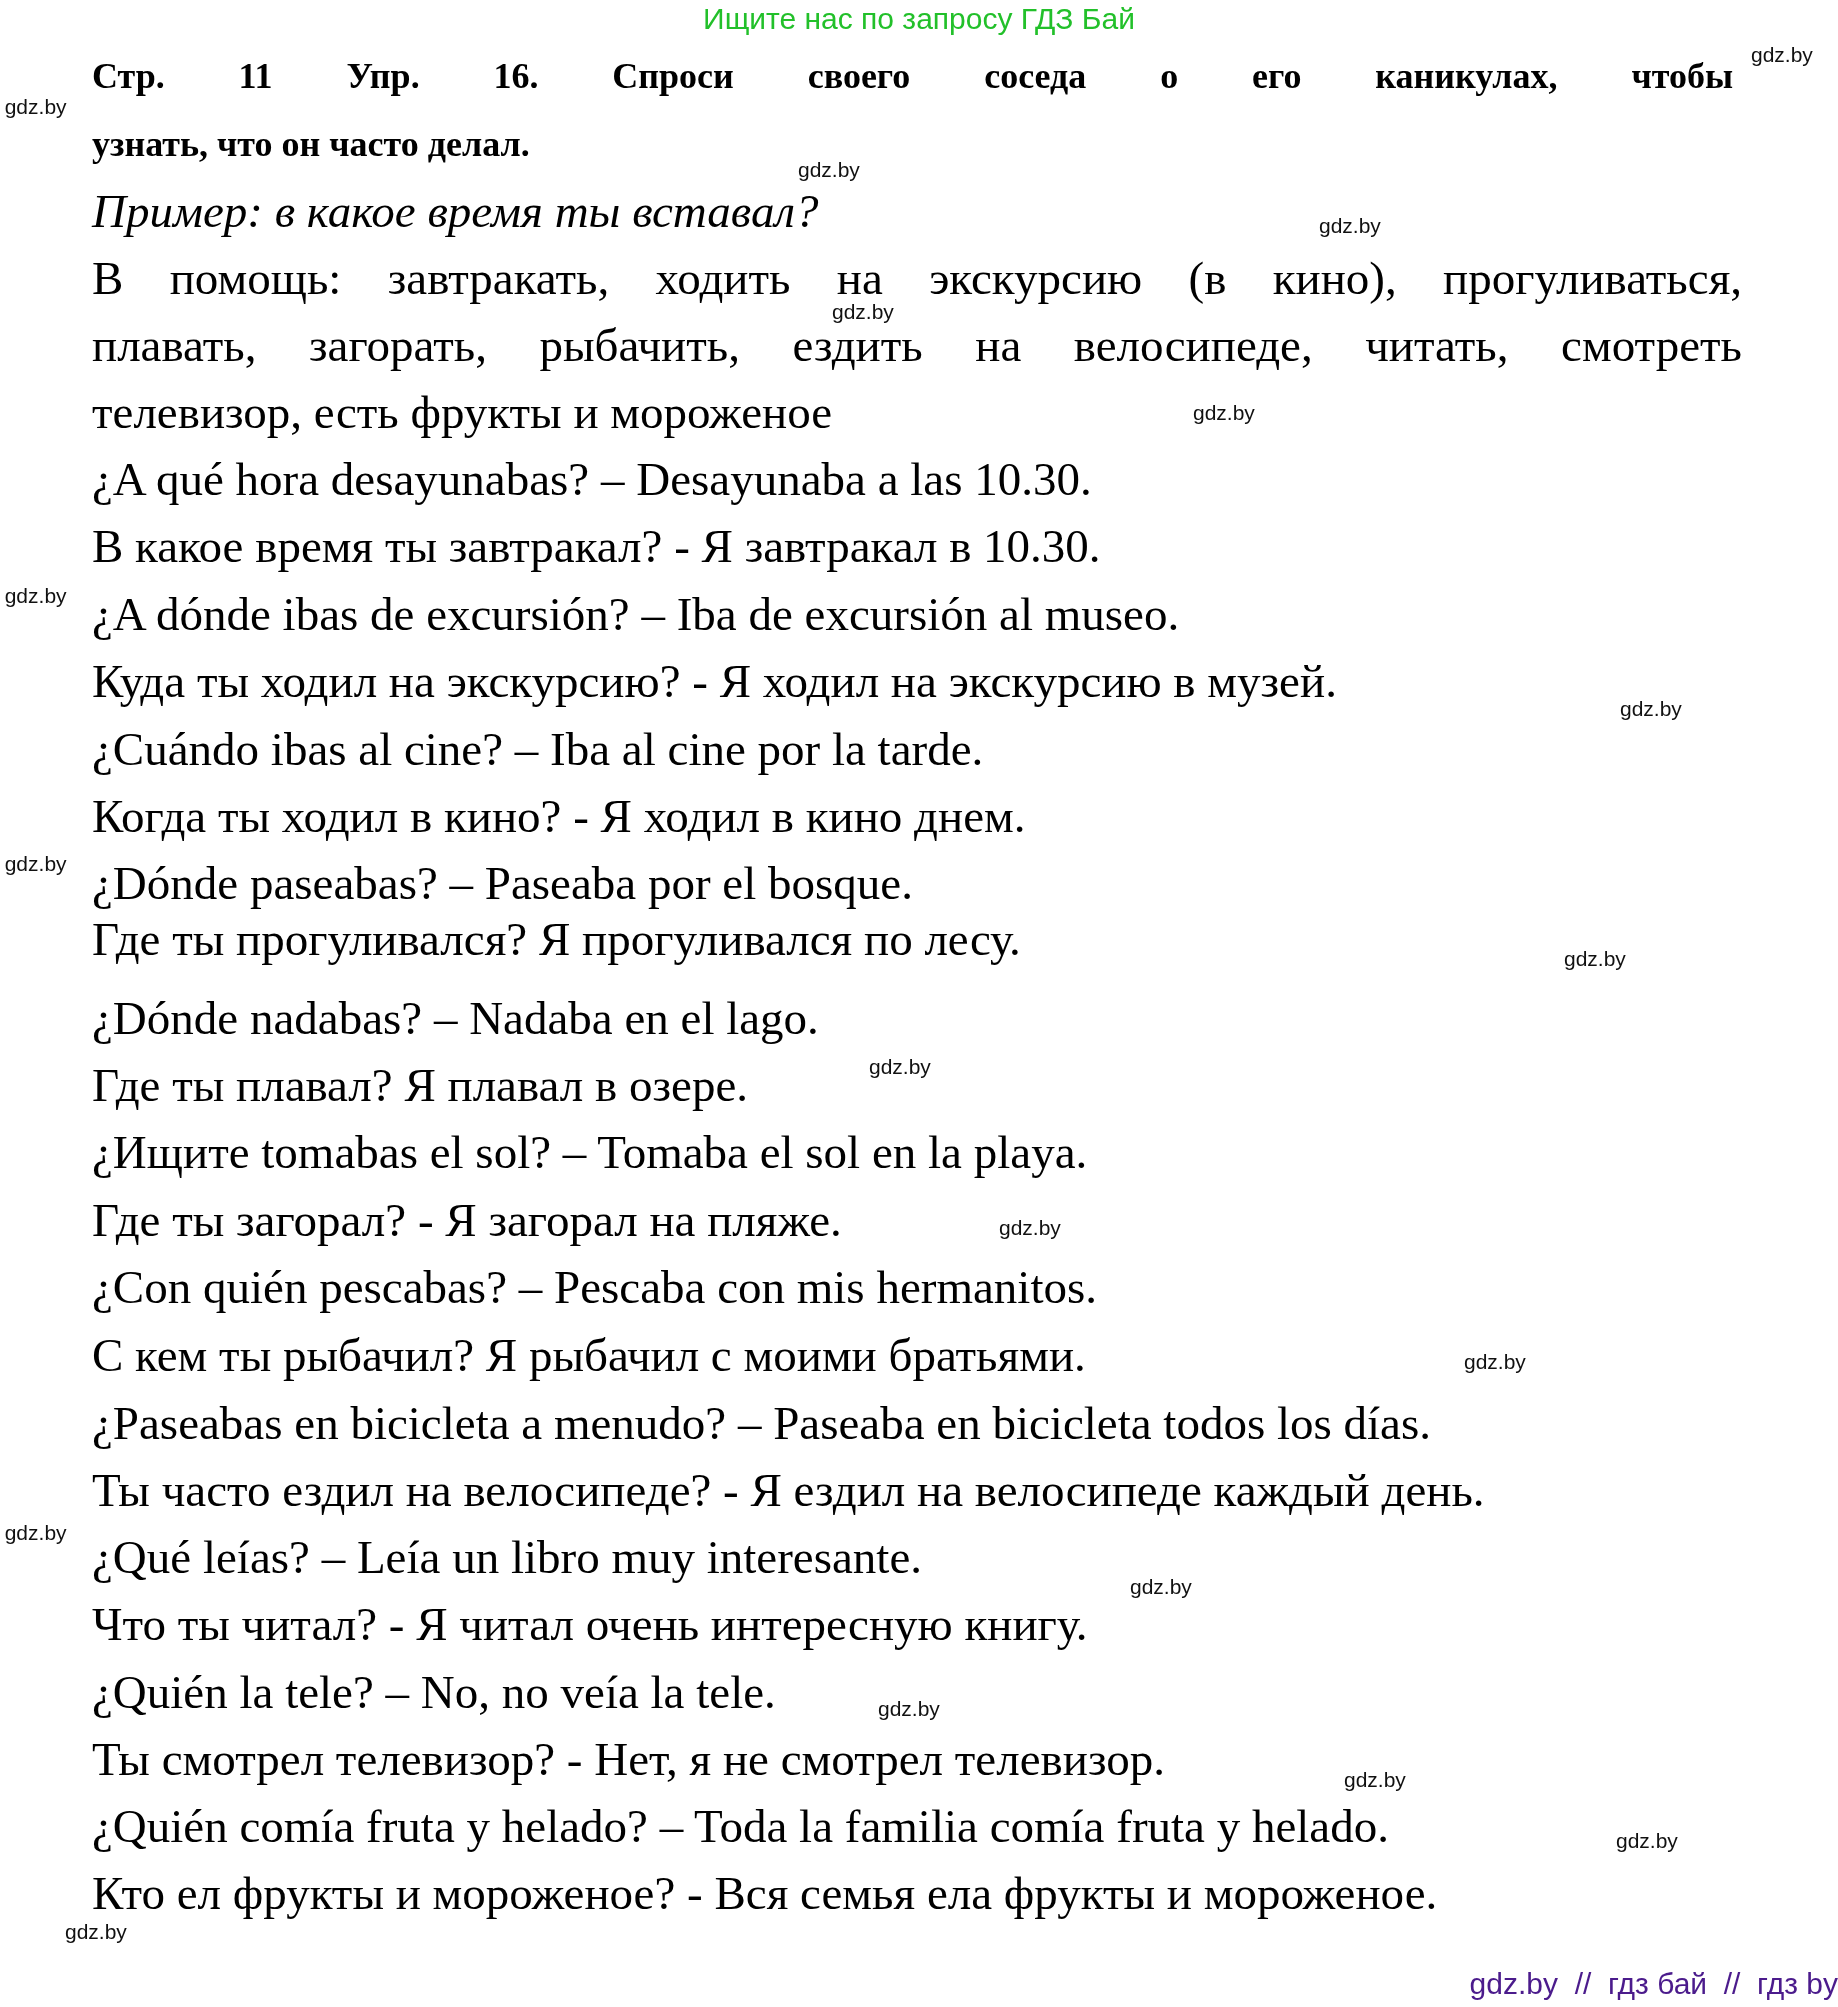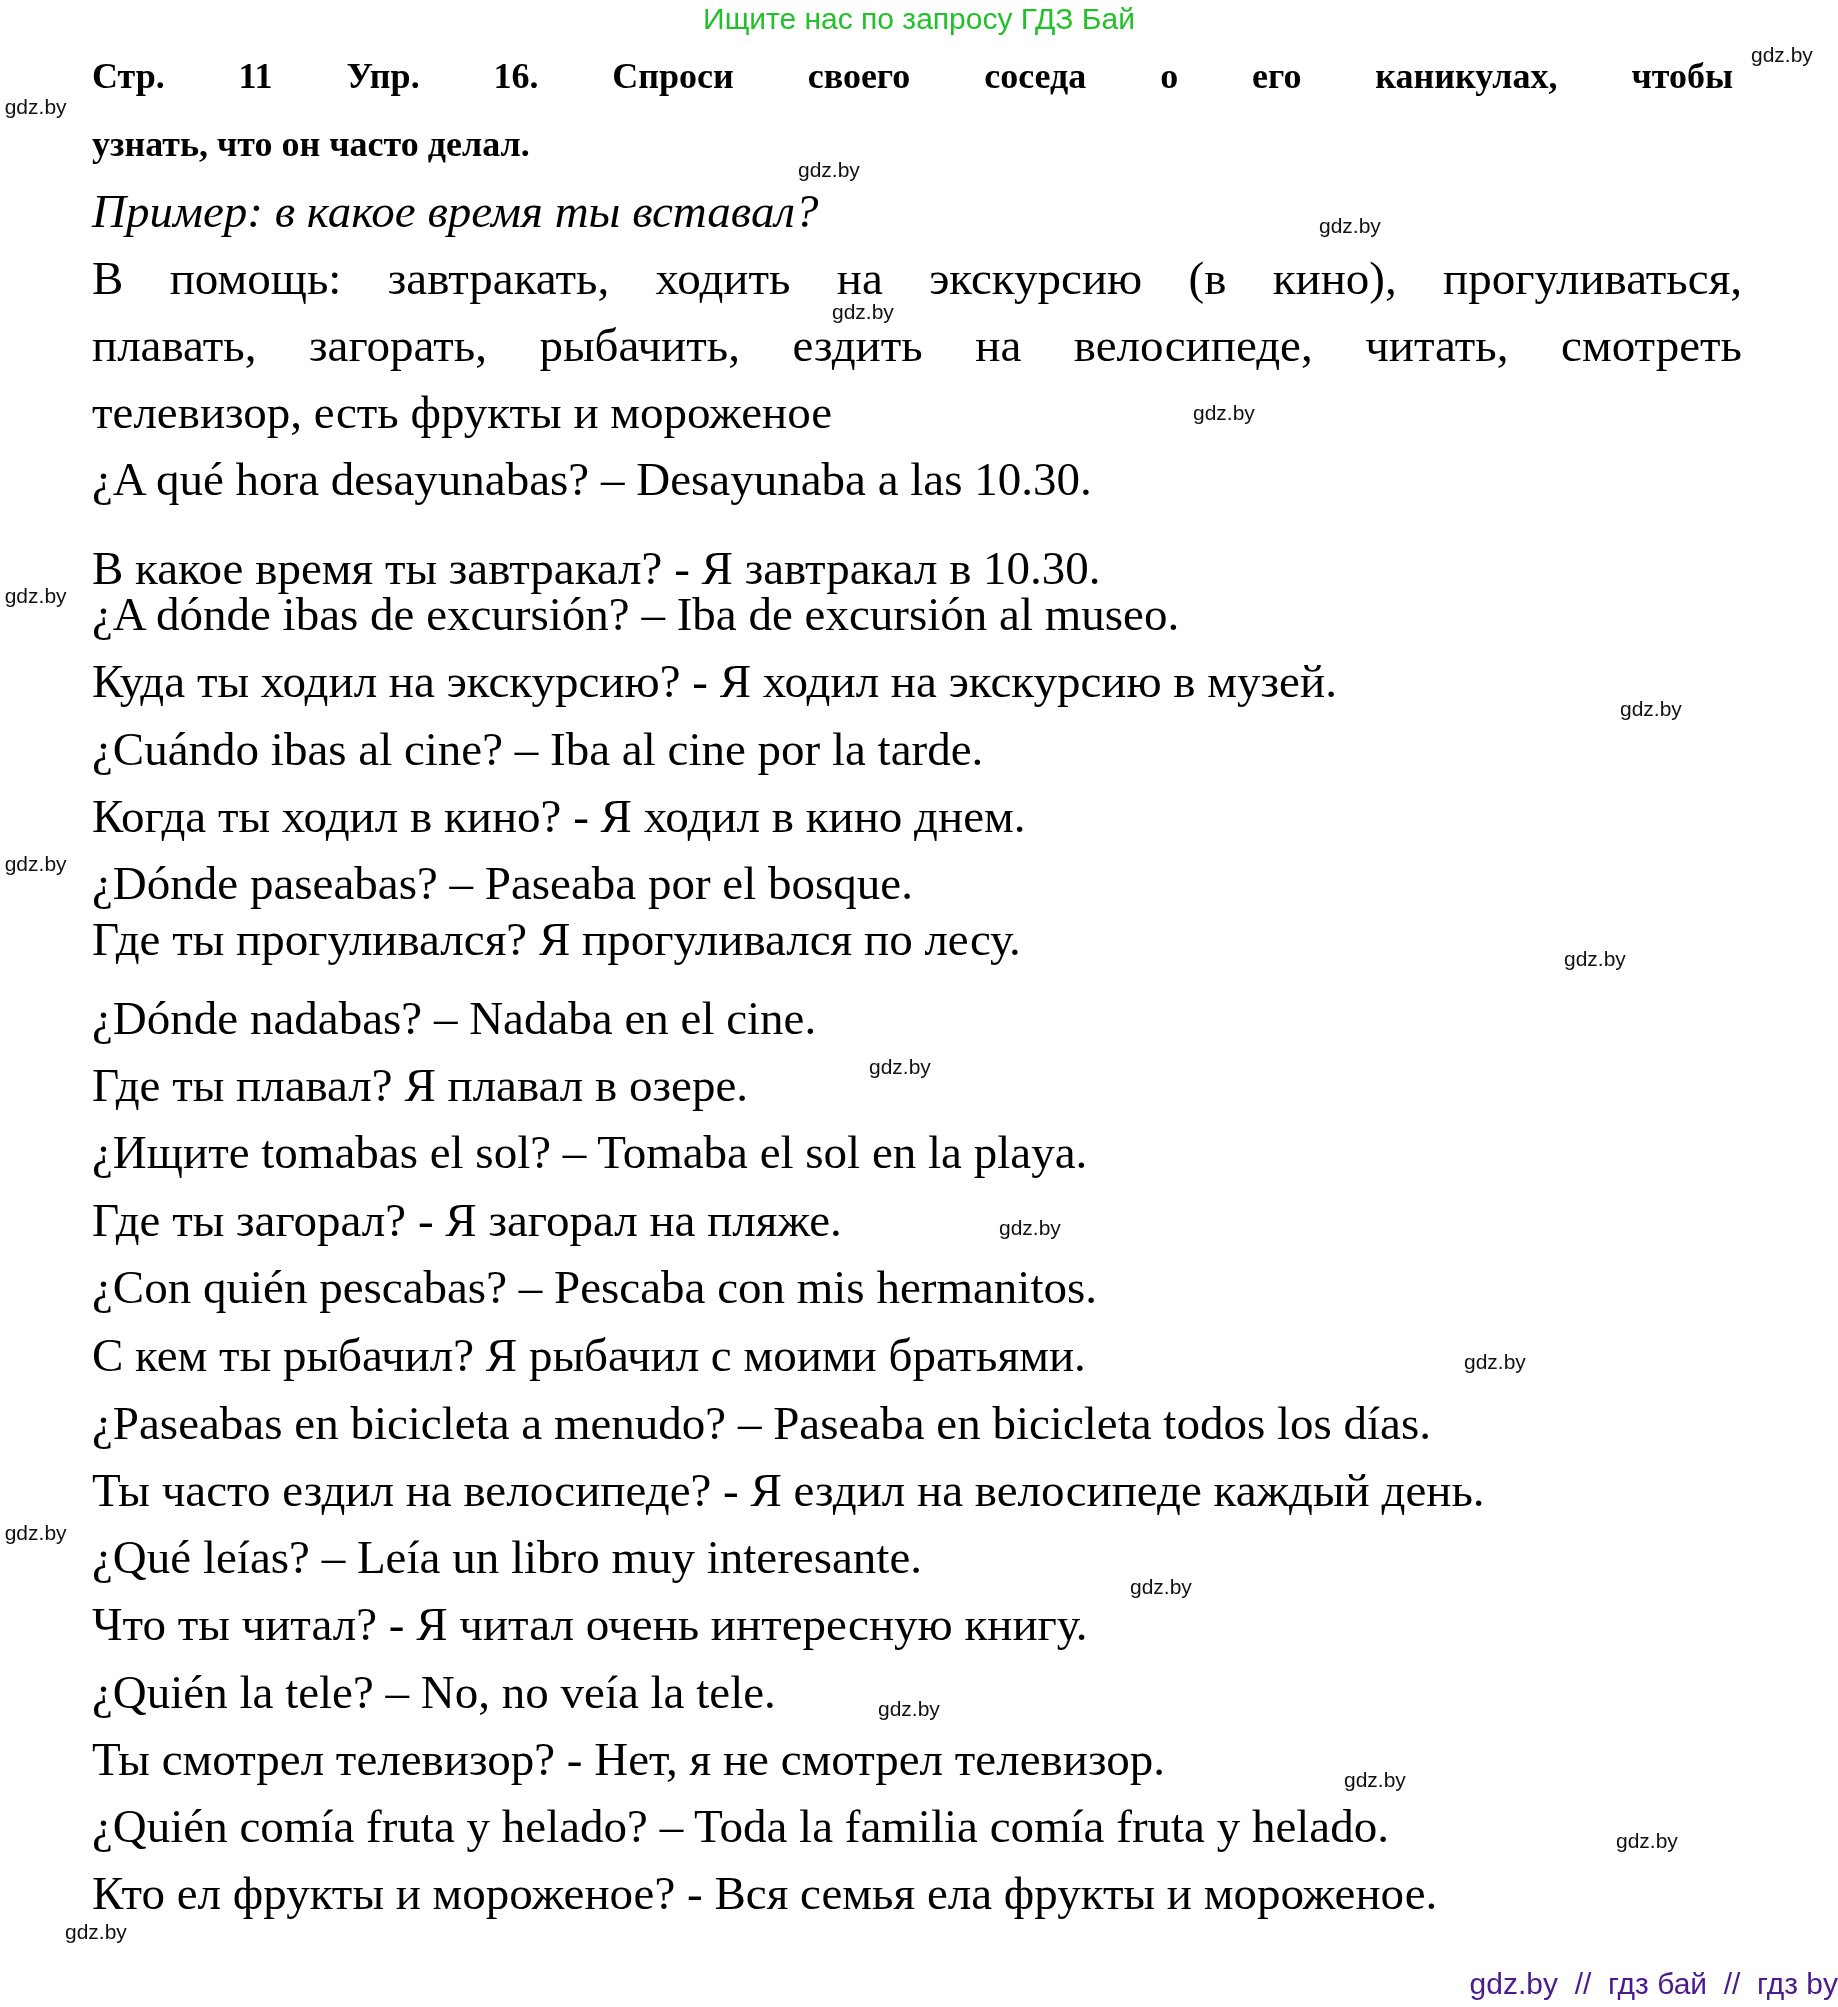--- a/index.html
+++ b/index.html
@@ -22,28 +22,28 @@
 <div class="top-banner">Ищите нас по запросу ГДЗ Бай</div>
 
 <div class="line title title-justify" style="top:48px">Стр. 11 Упр. 16. Спроси своего соседа о его каникулах, чтобы</div>
 <div class="line title" style="top:116px">узнать, что он часто делал.</div>
 <div class="line italic" style="top:183px">Пример: в какое время ты вставал?</div>
 <div class="line justify" style="top:250px">В помощь: завтракать, ходить на экскурсию (в кино), прогуливаться,</div>
 <div class="line justify" style="top:317px">плавать, загорать, рыбачить, ездить на велосипеде, читать, смотреть</div>
 <div class="line" style="top:384px">телевизор, есть фрукты и мороженое</div>
 
 <div class="line" style="top:451px">¿A qué hora desayunabas? – Desayunaba a las 10.30.</div>
-<div class="line" style="top:540px">В какое время ты завтракал? - Я завтракал в 10.30.</div>
+<div class="line" style="top:518px">В какое время ты завтракал? - Я завтракал в 10.30.</div>
 <div class="line" style="top:586px">¿A dónde ibas de excursión? – Iba de excursión al museo.</div>
 <div class="line" style="top:653px">Куда ты ходил на экскурсию? - Я ходил на экскурсию в музей.</div>
 <div class="line" style="top:721px">¿Cuándo ibas al cine? – Iba al cine por la tarde.</div>
 <div class="line" style="top:788px">Когда ты ходил в кино? - Я ходил в кино днем.</div>
 <div class="line" style="top:855px">¿Dónde paseabas? – Paseaba por el bosque.</div>
 <div class="line" style="top:911px">Где ты прогуливался? Я прогуливался по лесу.</div>
-<div class="line" style="top:990px">¿Dónde nadabas? – Nadaba en el cine.</div>
+<div class="line" style="top:990px">¿Dónde nadabas? – Nadaba en el lago.</div>
 <div class="line" style="top:1057px">Где ты плавал? Я плавал в озере.</div>
 <div class="line" style="top:1124px">¿Ищите tomabas el sol? – Tomaba el sol en la playa.</div>
 <div class="line" style="top:1192px">Где ты загорал? - Я загорал на пляже.</div>
 <div class="line" style="top:1259px">¿Con quién pescabas? – Pescaba con mis hermanitos.</div>
 <div class="line" style="top:1327px">С кем ты рыбачил? Я рыбачил с моими братьями.</div>
 <div class="line" style="top:1395px">¿Paseabas en bicicleta a menudo? – Paseaba en bicicleta todos los días.</div>
 <div class="line" style="top:1462px">Ты часто ездил на велосипеде? - Я ездил на велосипеде каждый день.</div>
 <div class="line" style="top:1529px">¿Qué leías? – Leía un libro muy interesante.</div>
 <div class="line" style="top:1596px">Что ты читал? - Я читал очень интересную книгу.</div>
 <div class="line" style="top:1664px">¿Quién la tele? – No, no veía la tele.</div>

